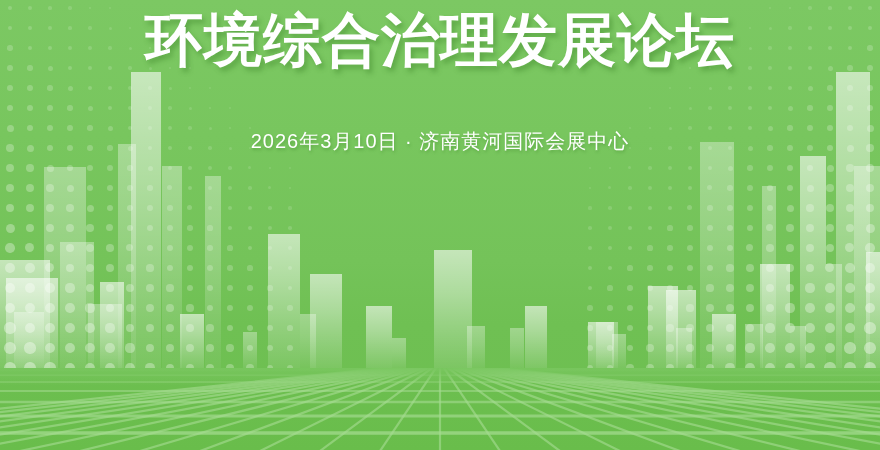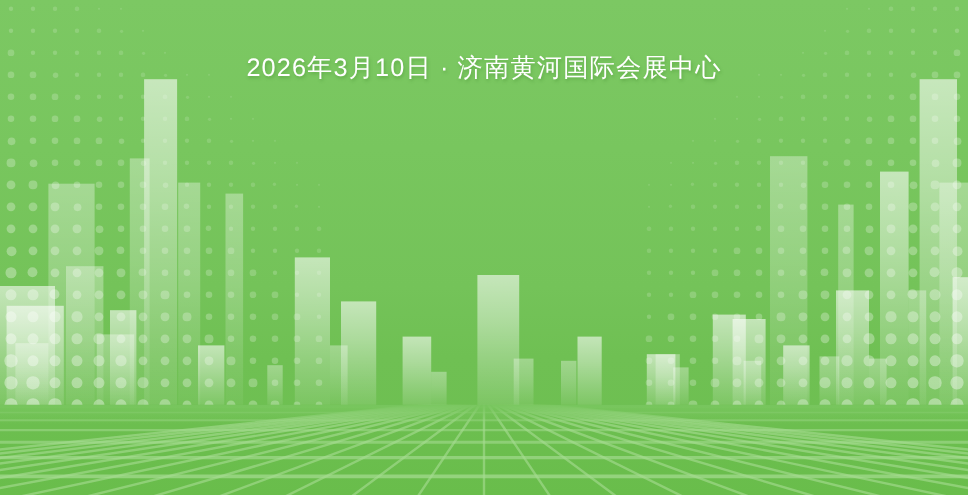--- a/index.html
+++ b/index.html
@@ -107,21 +107,21 @@
     line-height:80px;
     letter-spacing:1px;
     white-space:nowrap;
     text-shadow:3px 4px 5px rgba(60,130,40,.45);
   }
   .title.l1{margin-top:68px;}
   .title.l2{margin-top:0px;}
   .subtitle{
     margin-top:48px;
     color:#ffffff;
-    font-size:23px;
+    font-size:20px;
     line-height:26px;
     letter-spacing:1px;
     white-space:nowrap;
     text-shadow:1px 2px 3px rgba(60,130,40,.40);
   }
 </style>
 </head>
 <body>
 
 <div class="banner">
@@ -706,16 +706,17 @@
         <line x1="440" y1="-6" x2="1060.0" y2="86" stroke="#a6dc92" stroke-width="2.2" opacity="0.62"></line>
         <line x1="440" y1="-6" x2="1122.0" y2="86" stroke="#a6dc92" stroke-width="2.2" opacity="0.62"></line>
         <line x1="440" y1="-6" x2="1184.0" y2="86" stroke="#a6dc92" stroke-width="2.2" opacity="0.62"></line>
         <line x1="440" y1="-6" x2="1246.0" y2="86" stroke="#a6dc92" stroke-width="2.2" opacity="0.62"></line>
         <line x1="440" y1="-6" x2="1308.0" y2="86" stroke="#a6dc92" stroke-width="2.2" opacity="0.62"></line>
       </svg>
     <div class="floor-fade"></div>
   </div>
 
   <div class="content">
+    <div class="title l2">环境综合治理发展论坛</div>
     <div class="subtitle">2026年3月10日 · 济南黄河国际会展中心</div>
   </div>
 
 </div>
 
 </body></html>

